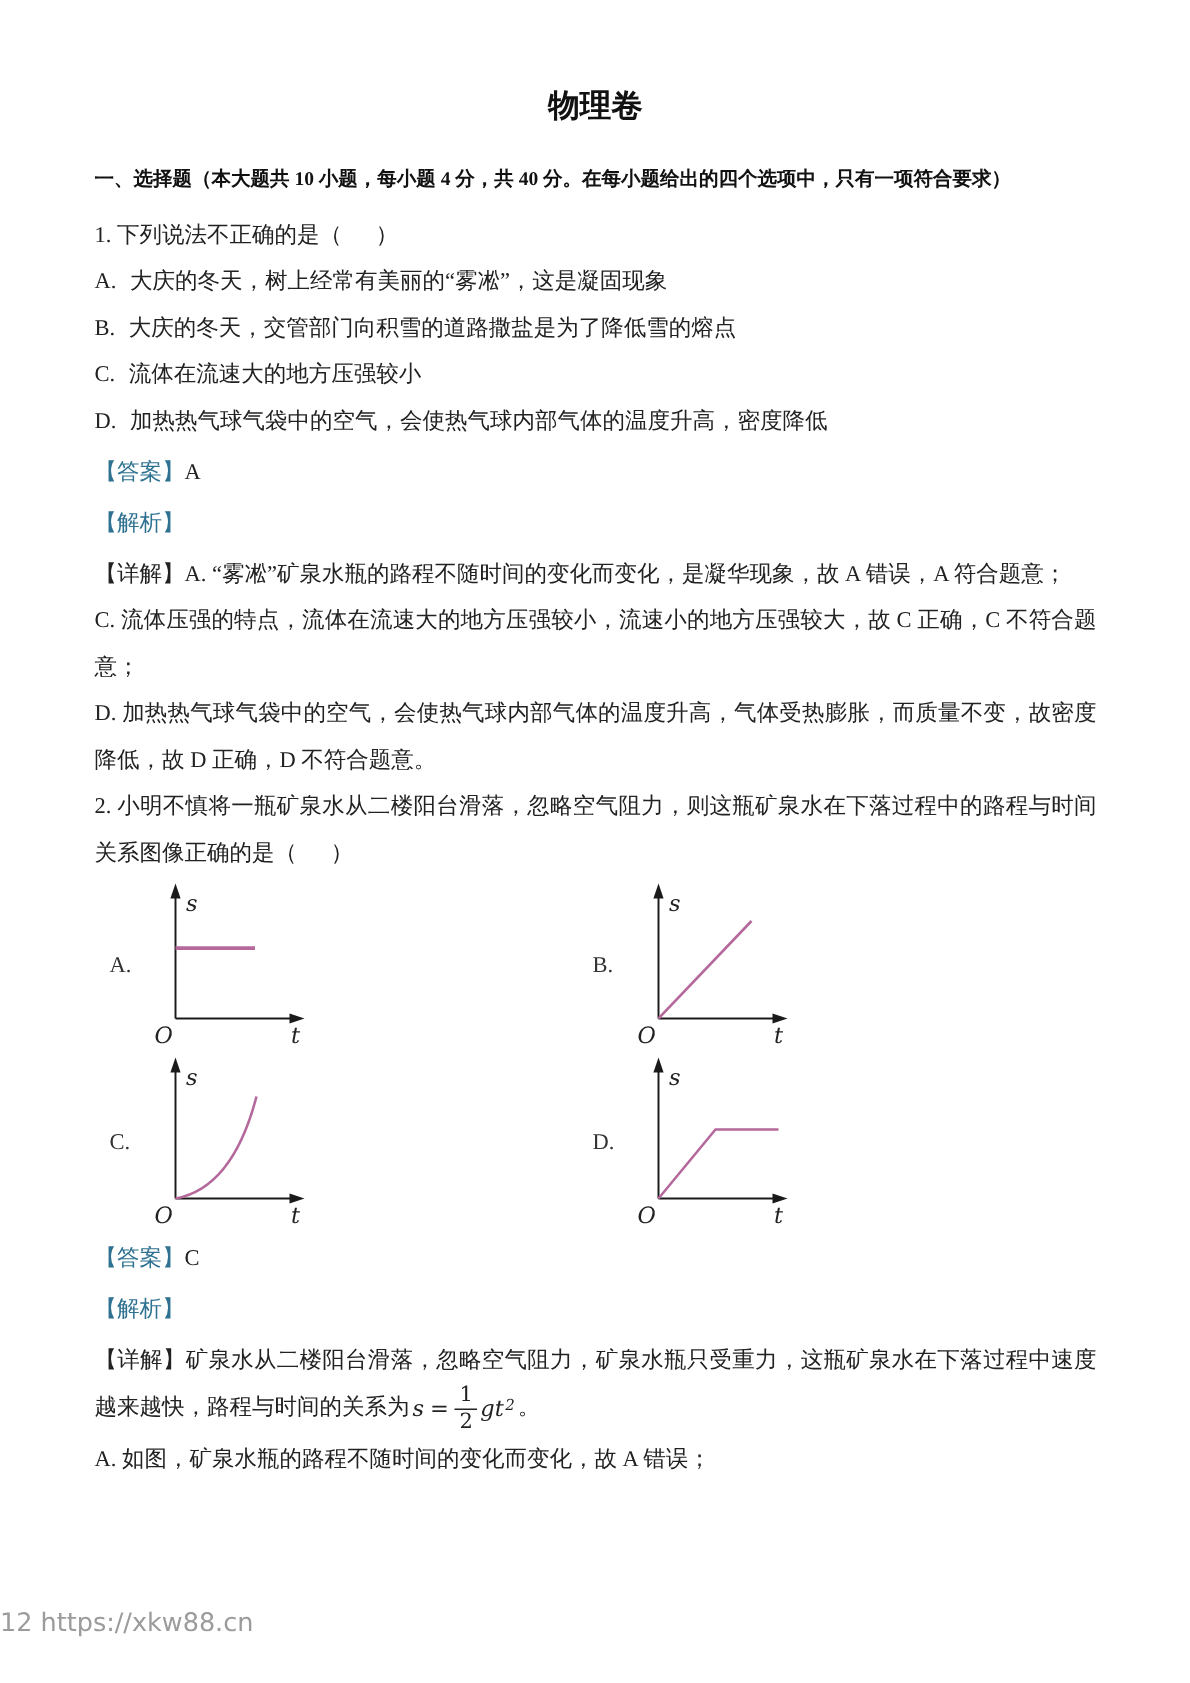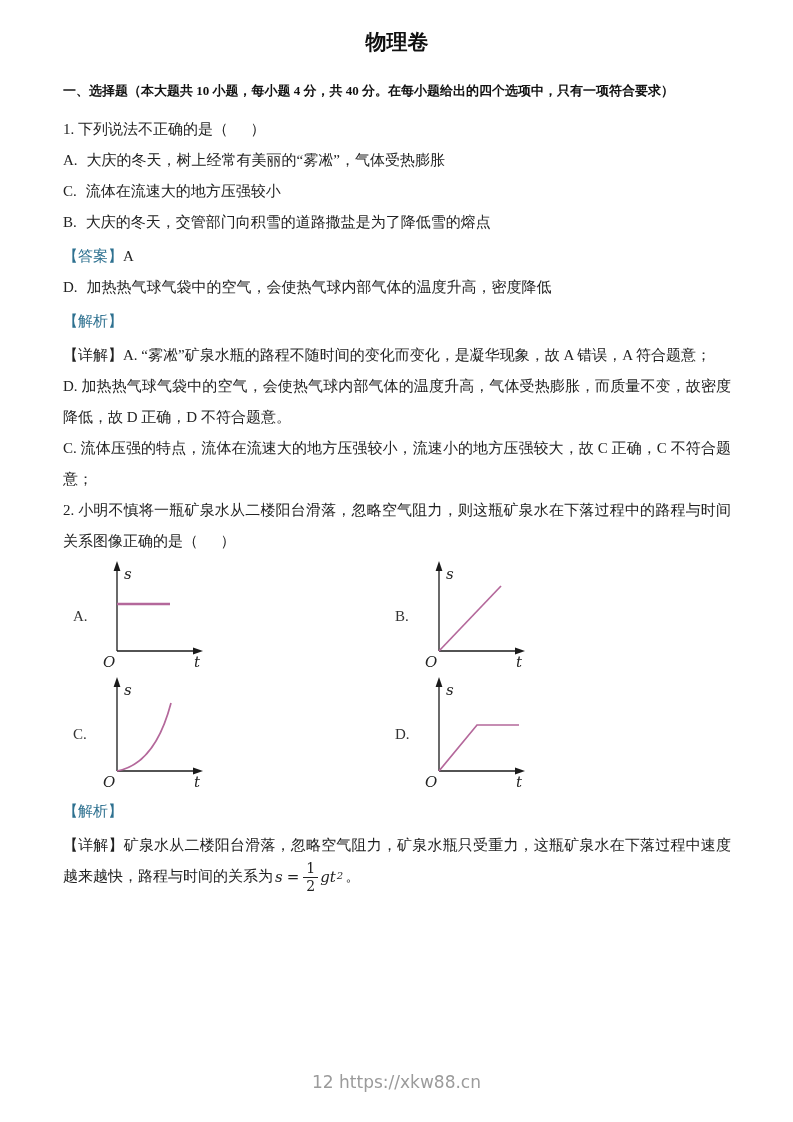--- a/index.html
+++ b/index.html
@@ -1,21 +1,21 @@
 <!DOCTYPE html>
 <html lang="zh"><head>
 <meta charset="utf-8">
 <style>
   html,body{margin:0;padding:0;background:#ffffff;}
   body{
     width:793px;height:1122px;position:relative;overflow:hidden;
     font-family:"Liberation Serif","DejaVu Serif",serif;
     color:#222222;font-size:15px;
   }
-  .page{padding:28px 62px 0 63px;}
+  .page{padding:56px 62px 0 63px;}
   .doc-title{
     text-align:center;font-size:21px;font-weight:bold;color:#111;
     margin:0 0 16px 0;line-height:28px;
   }
   .section-heading{
     font-size:13px;font-weight:bold;color:#111;line-height:38px;
     text-align:justify;margin:0 0 4px 0;
   }
   p.line{margin:0;line-height:31px;text-align:justify;}
   p.gap-top{margin-top:3px;}
@@ -35,46 +35,46 @@
   .curve.thick{stroke-width:2.5;}
   
   .math{display:inline-flex;align-items:center;font-family:"DejaVu Serif",serif;margin:0 2px;vertical-align:middle;}
   .math i{font-style:italic;}
   .math .eq{margin:0 4px;font-style:normal;}
   .frac{display:inline-flex;flex-direction:column;text-align:center;line-height:1.05;font-size:14px;vertical-align:middle;margin-right:2px;}
   .frac .num{border-bottom:1px solid #222;padding:0 3px 1px 3px;}
   .frac .den{padding-top:1px;}
   .math sup{font-size:10px;font-style:italic;margin-left:1px;transform:translateY(-2px);}
   .page-footer{
-    position:absolute;bottom:30px;left:0;width:100%;text-align:center;
+    position:absolute;bottom:30px;left:0;width:100%;text-align:left;
     color:#9b9b9b;font-size:17px;font-family:"DejaVu Sans","Liberation Sans",sans-serif;
   }
 </style>
 </head>
 <body>
 
 <div class="page">
 
   <h1 class="doc-title">物理卷</h1>
 
   <div class="section-heading">一、选择题（本大题共 10 小题，每小题 4 分，共 40 分。在每小题给出的四个选项中，只有一项符合要求）</div>
 
   <p class="line stem">1. 下列说法不正确的是（      ）</p>
 
-  <p class="line"><span class="opt-letter">A.</span><span>大庆的冬天，树上经常有美丽的“雾凇”，气体受热膨胀</span></p>
+  <p class="line"><span class="opt-letter">A.</span><span>大庆的冬天，树上经常有美丽的“雾凇”，这是凝固现象</span></p>
+  <p class="line"><span class="opt-letter">B.</span><span>大庆的冬天，交管部门向积雪的道路撒盐是为了降低雪的熔点</span></p>
   <p class="line"><span class="opt-letter">C.</span><span>流体在流速大的地方压强较小</span></p>
-  <p class="line"><span class="opt-letter">B.</span><span>大庆的冬天，交管部门向积雪的道路撒盐是为了降低雪的熔点</span></p>
+  <p class="line"><span class="opt-letter">D.</span><span>加热热气球气袋中的空气，会使热气球内部气体的温度升高，密度降低</span></p>
+
   <p class="line gap-top"><span class="blue">【答案】</span><span>A</span></p>
-
-  <p class="line"><span class="opt-letter">D.</span><span>加热热气球气袋中的空气，会使热气球内部气体的温度升高，密度降低</span></p>
   <p class="line gap-top"><span class="blue">【解析】</span></p>
 
   <p class="line gap-top"><span>【详解】</span><span>A. “雾凇”矿泉水瓶的路程不随时间的变化而变化，是凝华现象，故 A 错误，A 符合题意；</span></p>
+  <p class="line"><span>C. 流体压强的特点，流体在流速大的地方压强较小，流速小的地方压强较大，故 C 正确，C 不符合题意；</span></p>
   <p class="line"><span>D. 加热热气球气袋中的空气，会使热气球内部气体的温度升高，气体受热膨胀，而质量不变，故密度降低，故 D 正确，D 不符合题意。</span></p>
-  <p class="line"><span>C. 流体压强的特点，流体在流速大的地方压强较小，流速小的地方压强较大，故 C 正确，C 不符合题意；</span></p>
 
   <p class="line stem">2. 小明不慎将一瓶矿泉水从二楼阳台滑落，忽略空气阻力，则这瓶矿泉水在下落过程中的路程与时间关系图像正确的是（      ）</p>
 
   <div class="graph-row">
     <div class="graph-block">
       <span class="graph-letter">A.</span>
       <svg width="140" height="114" viewBox="0 0 140 114">
         <line class="axis" x1="22" y1="92" x2="22" y2="11"></line>
         <polygon class="arrow" points="22,2 18.6,12 25.4,12"></polygon>
         <line class="axis" x1="22" y1="92" x2="100" y2="92"></line>
@@ -122,31 +122,33 @@
         <line class="axis" x1="22" y1="96" x2="100" y2="96"></line>
         <polygon class="arrow" points="108,96 98,92.6 98,99.4"></polygon>
         <path class="curve" d="M22,96 L60,50 L102,50"></path>
         <text x="29" y="20">s</text>
         <text x="99" y="112">t</text>
         <text x="8" y="112">O</text>
       </svg>
     </div>
   </div>
 
+  <p class="line gap-top"><span class="blue">【答案】</span><span>C</span></p>
   <p class="line gap-top"><span class="blue">【解析】</span></p>
 
   <p class="line gap-top">
     <span>【详解】</span><span>矿泉水从二楼阳台滑落，忽略空气阻力，矿泉水瓶只受重力，这瓶矿泉水在下落过程中速度越来越快，路程与时间的关系为</span><span class="math">
         <i>s</i>
         <span class="eq">=</span>
         <span class="frac">
           <span class="num">1</span>
           <span class="den">2</span>
         </span>
         <i>gt</i>
         <sup>2</sup>
       </span><span>。</span>
   </p>
 
+  <p class="line gap-top">A. 如图，矿泉水瓶的路程不随时间的变化而变化，故 A 错误；</p>
 
 </div>
 
 <div class="page-footer">12 https://xkw88.cn</div>
 
 </body></html>

